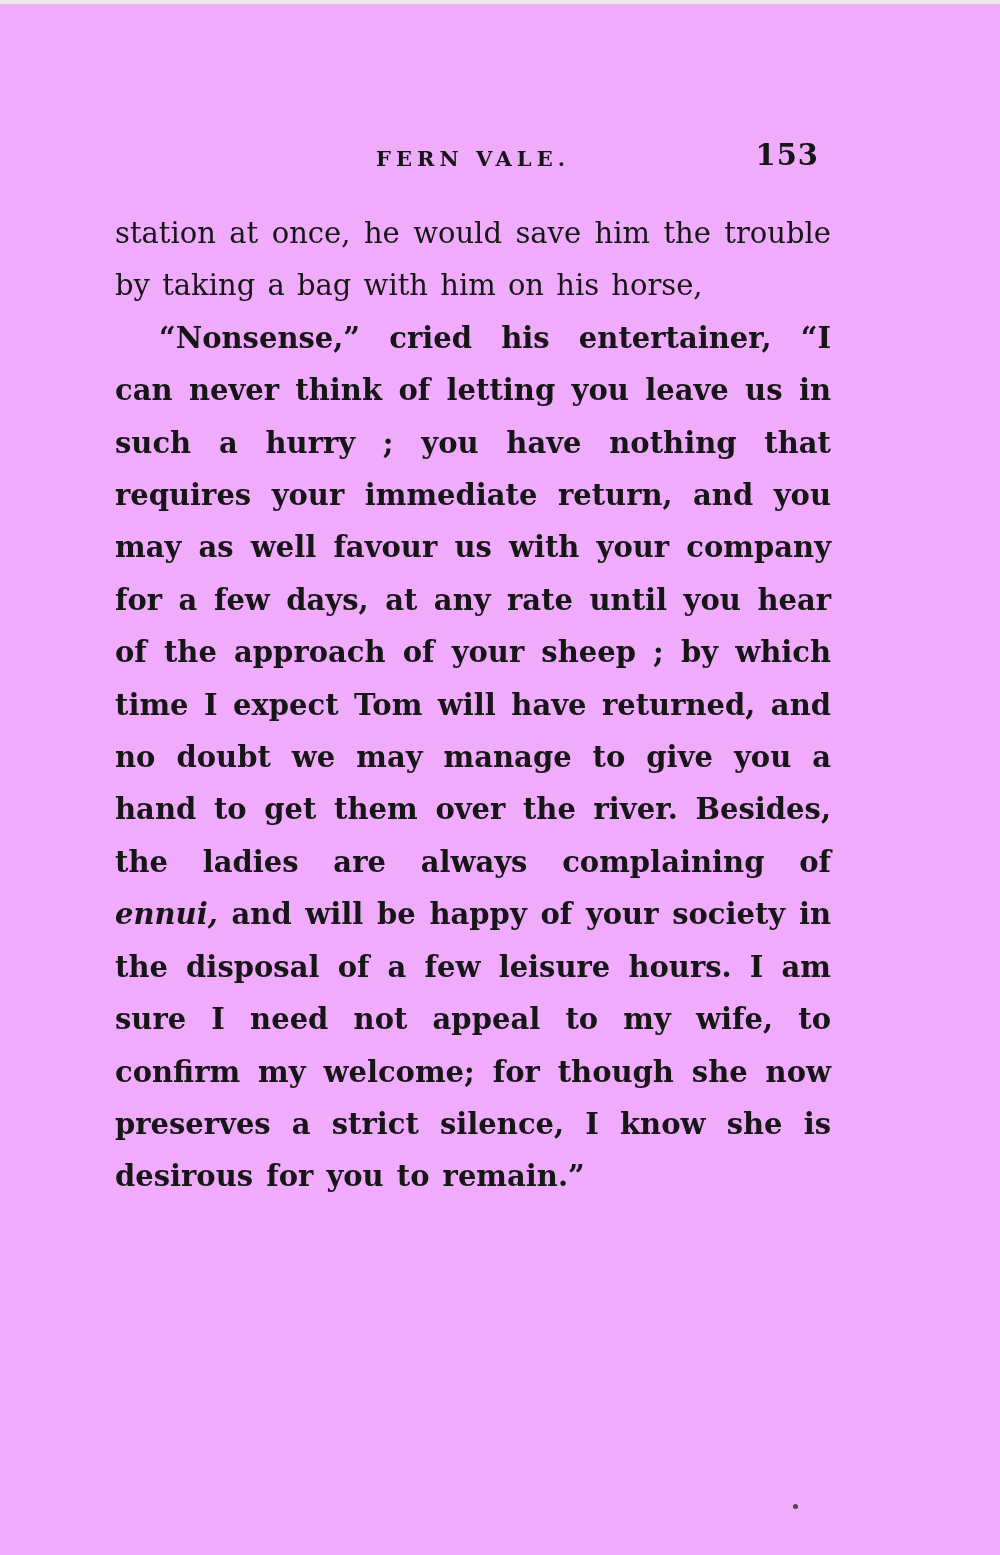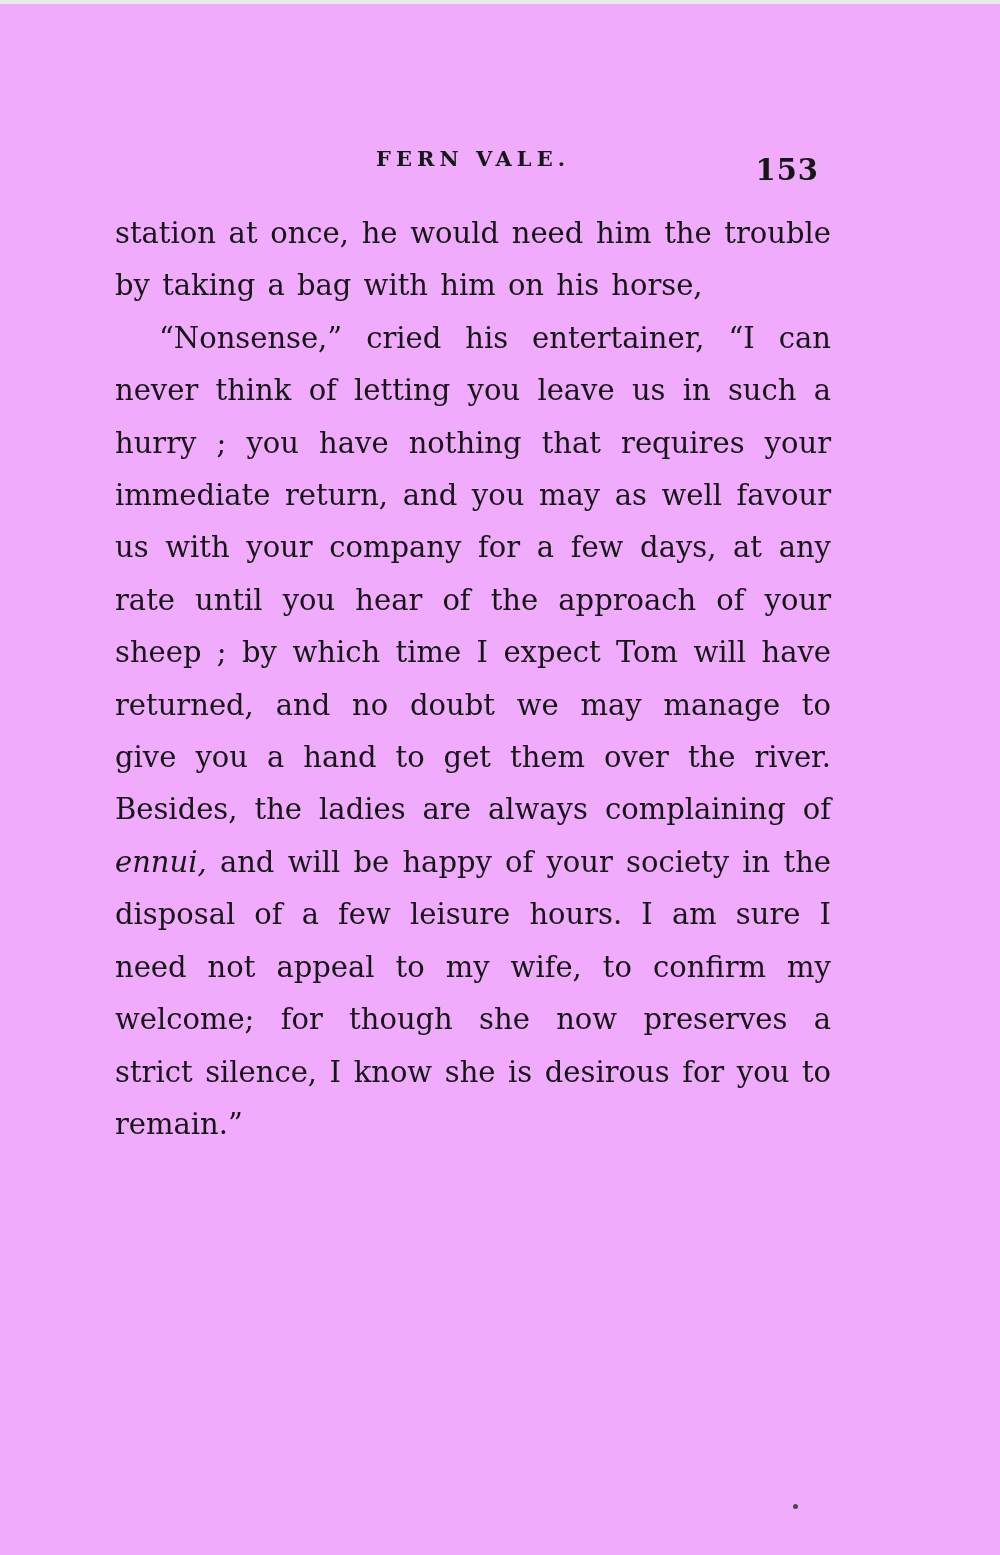--- a/index.html
+++ b/index.html
@@ -30,41 +30,42 @@
     transform: translateX(-50%);
     top: 8px;
     font-size: 21px;
     font-weight: bold;
     letter-spacing: 5px;
     white-space: nowrap;
   }
   .page-number {
     position: absolute;
     right: 12px;
-    top: 15px;
+    top: 0;
     font-size: 29px;
     font-weight: bold;
     letter-spacing: 1px;
   }
   .text-block {
     position: absolute;
     top: 203px;
     left: 115px;
     width: 716px;
     font-size: 29px;
     line-height: 52.4px;
     text-align: justify;
     word-spacing: 3px;
   }
   .para {
     margin: 0;
     padding: 0;
   }
   .para.indent {
     text-indent: 44px;
+    font-weight: bold;
   }
   .italic {
     font-style: italic;
   }
   .speck {
     position: absolute;
     left: 793px;
     top: 1500px;
     width: 5px;
     height: 5px;
@@ -74,17 +75,17 @@
 </style>
 </head>
 <body>
 
 <div class="page">
   <div class="header">
     <span class="running-head">FERN VALE.</span>
     <span class="page-number">153</span>
   </div>
   <div class="text-block">
-      <p class="para"><span>station at once, he would need him the trouble by taking a bag with him on his horse,</span></p>
+      <p class="para"><span>station at once, he would save him the trouble by taking a bag with him on his horse,</span></p>
       <p class="para indent"><span>“Nonsense,” cried his entertainer, “I can never think of letting you leave us in such a hurry ; you have nothing that requires your immediate return, and you may as well favour us with your company for a few days, at any rate until you hear of the approach of your sheep ; by which time I expect Tom will have returned, and no doubt we may manage to give you a hand to get them over the river. Besides, the ladies are always complaining of </span><span class="italic">ennui,</span><span> and will be happy of your society in the disposal of a few leisure hours. I am sure I need not appeal to my wife, to confirm my welcome; for though she now preserves a strict silence, I know she is desirous for you to remain.”</span></p>
     </div>
   <div class="speck"></div>
 </div>
 
 </body></html>

